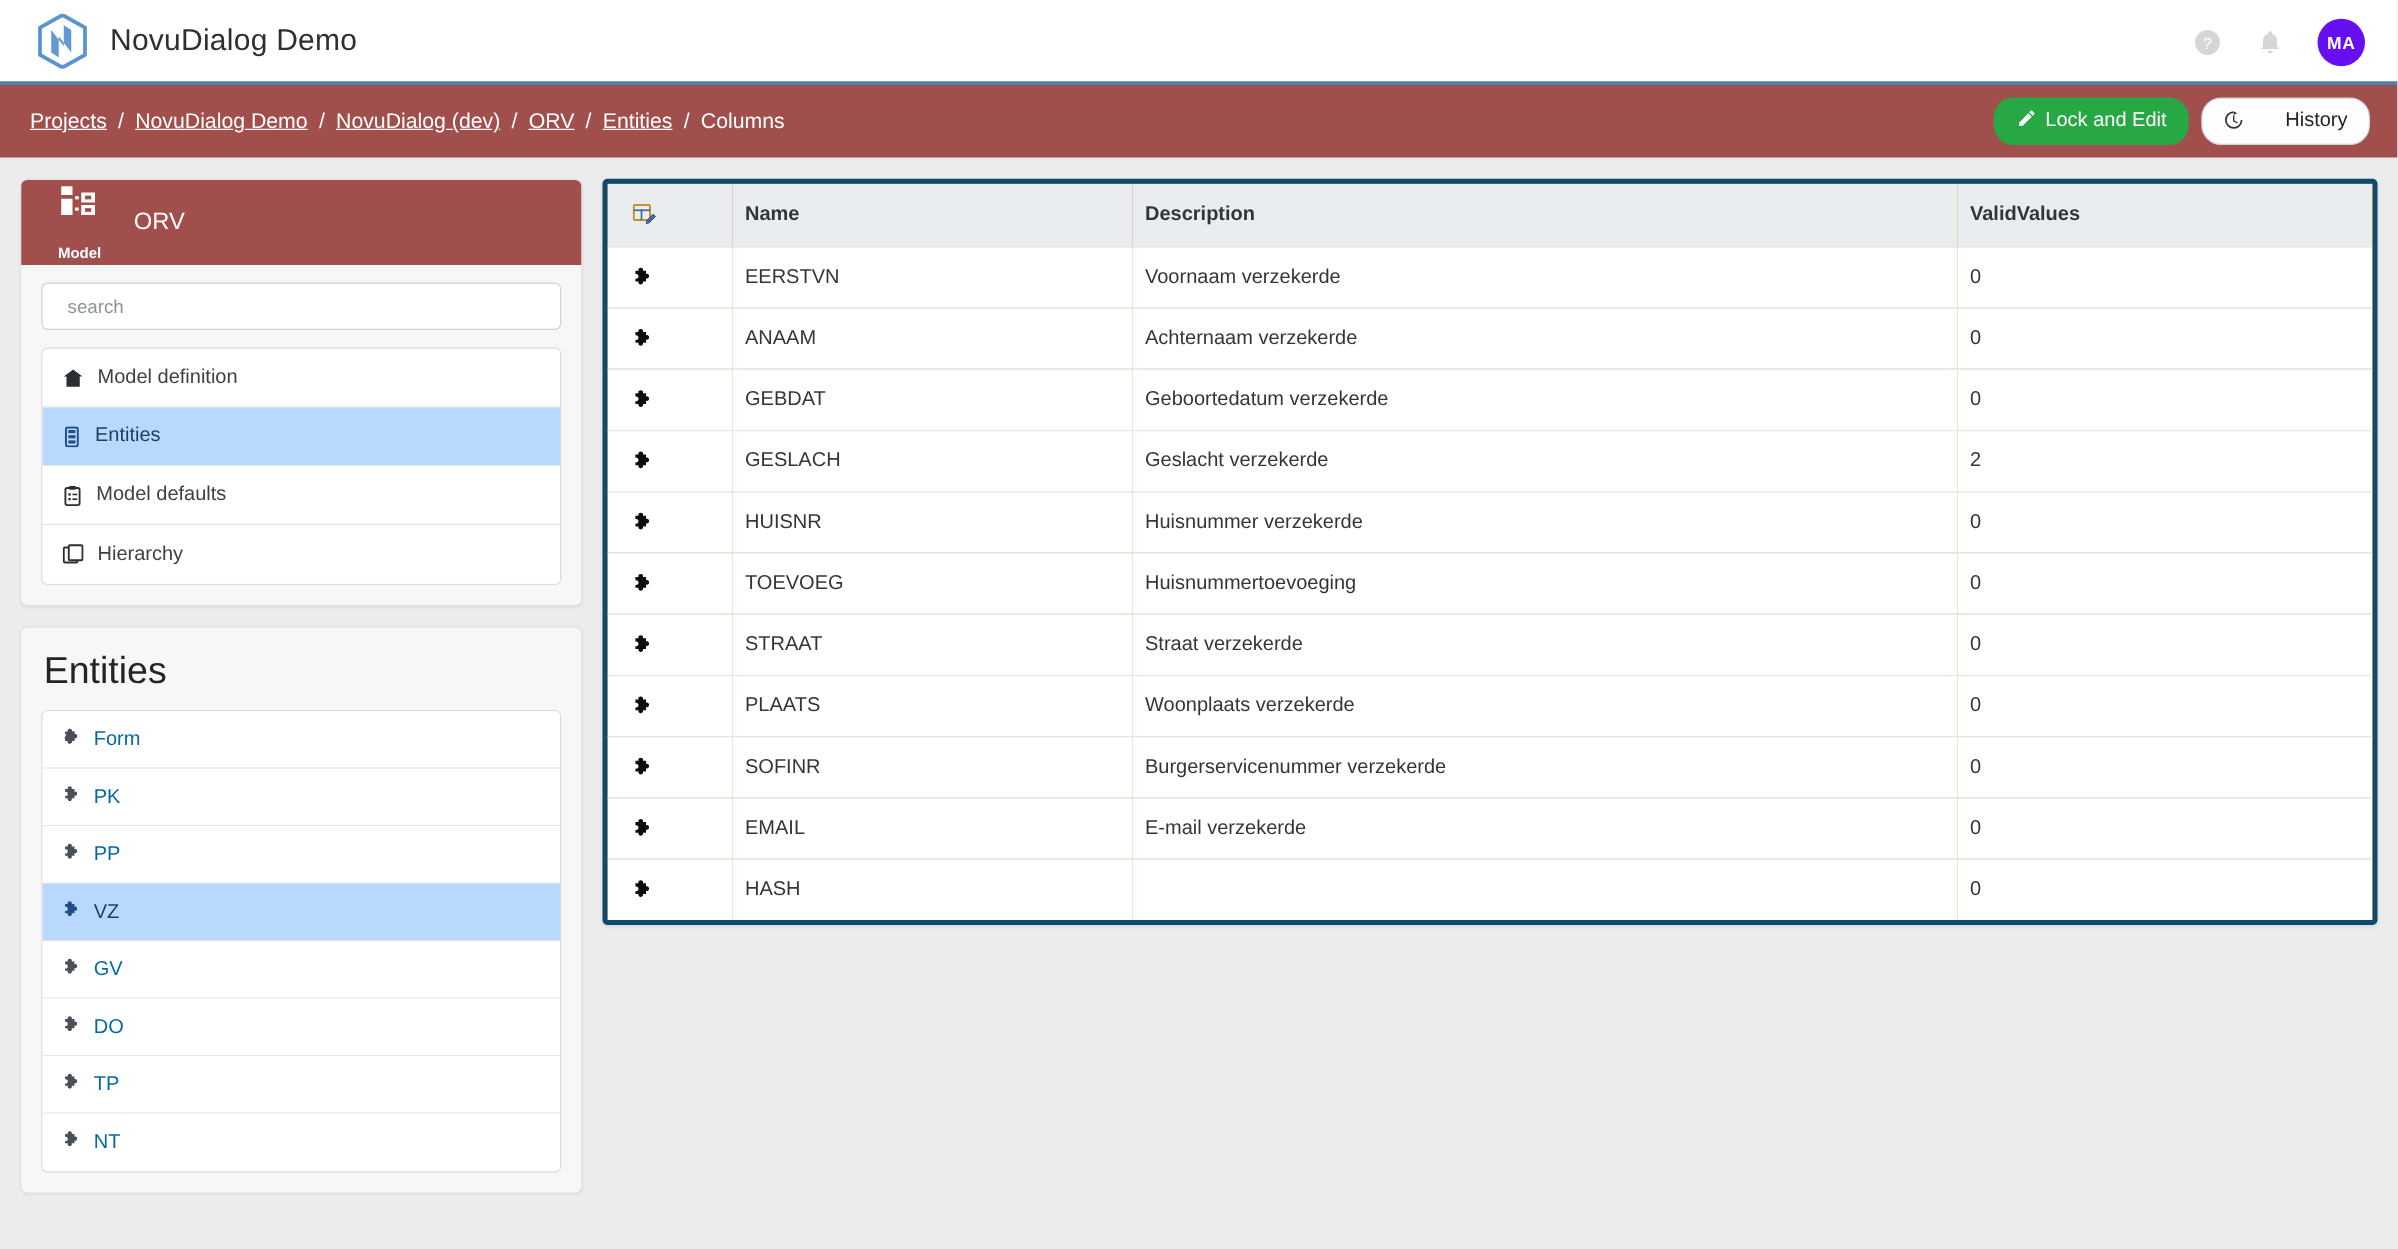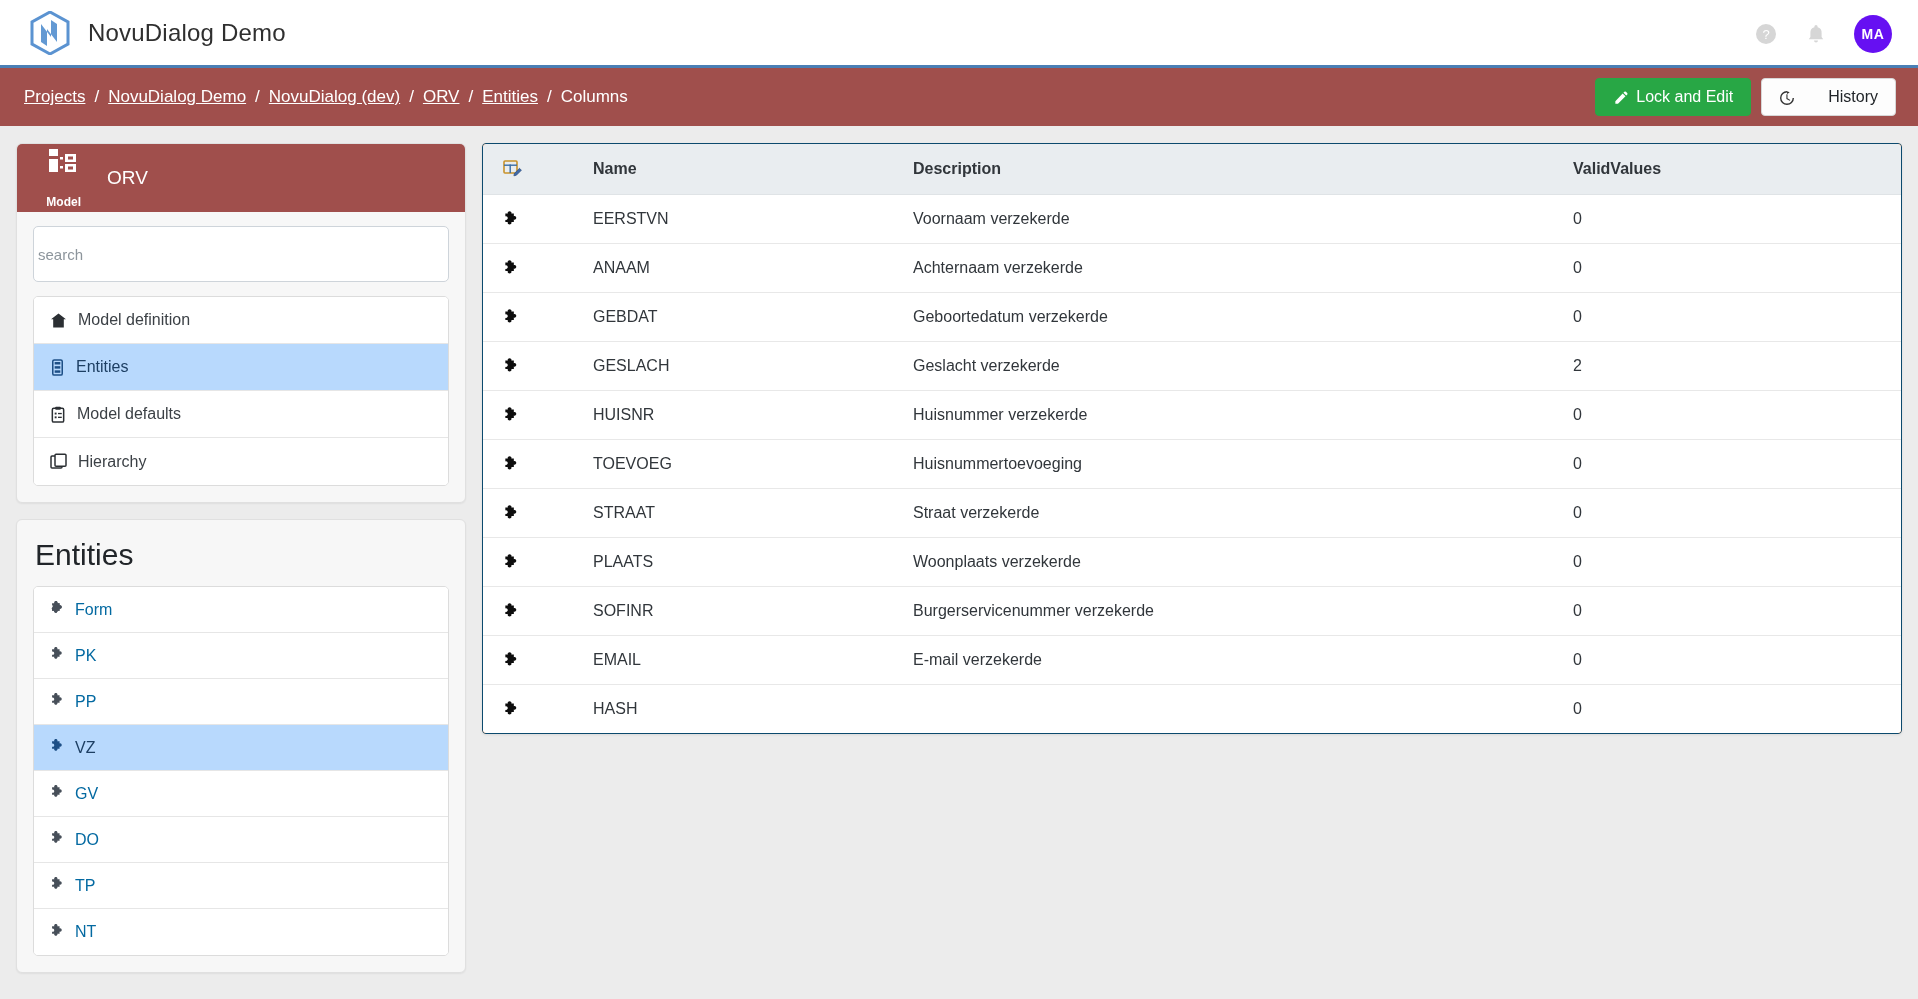--- a/index.html
+++ b/index.html
@@ -44,22 +44,22 @@
   .crumbs { display: flex; align-items: center; font-size: 17px; color:#fff; }
   .crumbs a { color:#fff; text-decoration: underline; }
   .crumbs .sep { margin: 0 9px; color:#fff; }
   .crumbs .current { color:#fff; }
 
   .crumb-actions {
     position:absolute; right:22px; top:0; height:58px;
     display:flex; align-items:center; gap: 10px;
   }
   .btn {
-    display:inline-flex; align-items:flex-end; gap:8px;
-    font-size:16px; border-radius:4px; padding:9px 17px;
+    display:inline-flex; align-items:flex-start; gap:8px;
+    font-size:16px; border-radius:16px; padding:9px 17px;
     cursor:pointer; border:1px solid transparent; white-space:nowrap;
   }
   .btn-lock { background:#28a745; color:#fff; border-color:#28a745; }
   .btn-history { background:#fdfdfd; color:#212529; border-color:#d7d7d7;gap:33px; }
   .btn svg { display:block; }
 
   
   .body-wrap { display:flex; padding: 17px 16px 0 16px; gap: 16px; align-items: flex-start; }
 
   
@@ -72,22 +72,22 @@
   .panel-head {
     background:#a04f4c; color:#fff; border-radius:5px 5px 0 0;
     height: 68px; display:flex; align-items:center; padding: 0 18px; gap: 26px;
   }
   .model-badge { display:flex; flex-direction:column; align-items:flex-end; gap:18px; width:46px;}
   .model-badge .lbl { font-size:12px; font-weight:bold; color:#fff; line-height:1; }
   .panel-head-title { font-size:19px; color:#fff; }
 
   .panel-inner { padding: 14px 16px 16px 16px; }
   .search-input {
-    width:100%; height:56px; border:1px solid #ced4da; border-radius:5px;
-    padding: 0 4px; font-size:15px; color:#495057; background:#fff;
+    width:100%; height:38px; border:1px solid #ced4da; border-radius:5px;
+    padding: 0 20px; font-size:15px; color:#495057; background:#fff;
     font-family:"Liberation Sans", sans-serif;
   }
   .search-input::placeholder { color:#8d959c; }
 
   .listgroup {
     margin-top: 14px; border:1px solid #dcdcdc; border-radius:5px; overflow:hidden; background:#fff;
   }
   .listgroup .item {
     display:flex; align-items:center; gap:11px;
     height:47px; padding: 0 16px; font-size:16px; color:#3c4146;
@@ -103,21 +103,21 @@
   .ent-list .item {
     display:flex; align-items:center; gap:10px;
     height:46px; padding:0 16px; font-size:16px; color:#0369a1;
     border-bottom:1px solid #e6e6e6; cursor:pointer; background:#fff;
   }
   .ent-list .item:last-child { border-bottom:none; }
   .ent-list .item.active { background:#b8d9fd; color:#1d3f63; }
 
   
   .tablecard {
-    flex: 1 1 auto; background:#f97316; border:1px solid #0c4a6e; border-radius:4px;
+    flex: 1 1 auto; background:#f97316; border:4px solid #0c4a6e; border-radius:4px;
     box-shadow: 0 1px 3px rgba(0,0,0,.08); overflow:hidden;
   }
   table { width:100%; border-collapse: collapse; table-layout: fixed; }
   thead th {
     background:#e9edf0; color:#31363b; font-size:16px; font-weight:bold;
     text-align:left; height:50px; padding: 0 10px; border-bottom:1px solid #dfe3e6;
   }
   th.c-icon, td.c-icon { width: 100px; padding-left: 20px; }
   th.c-name, td.c-name { width: 320px; }
   th.c-desc, td.c-desc { width: 660px; }

